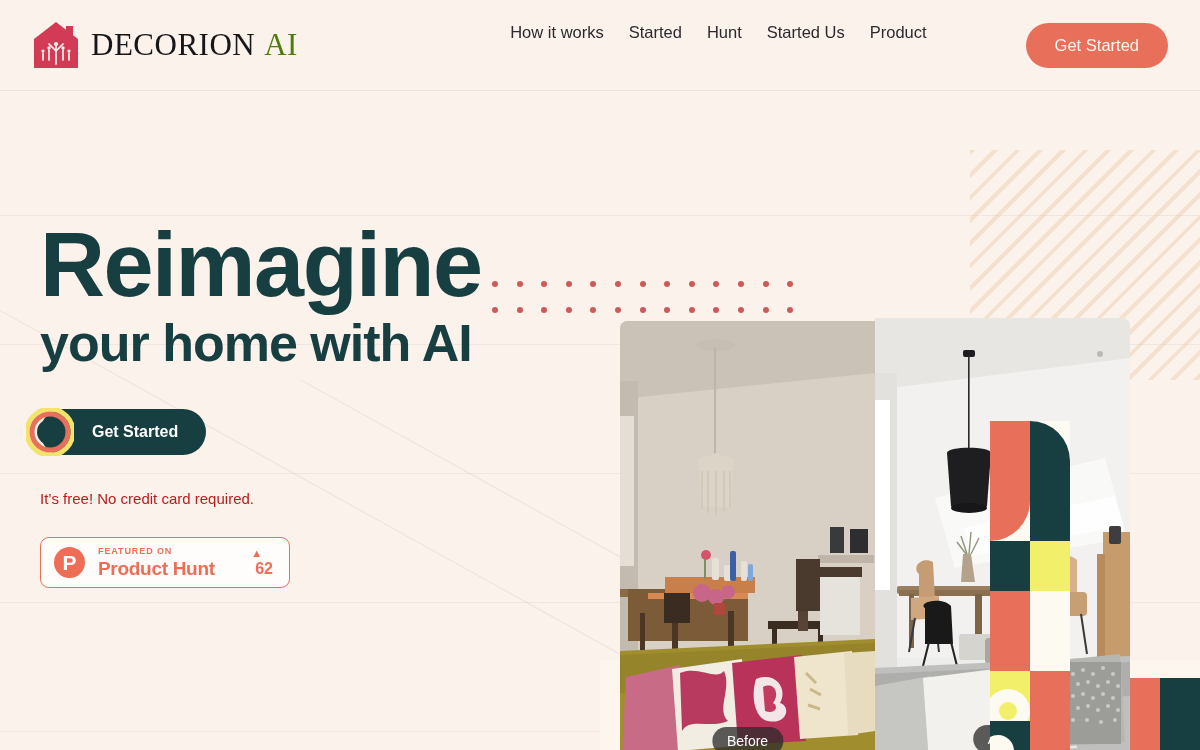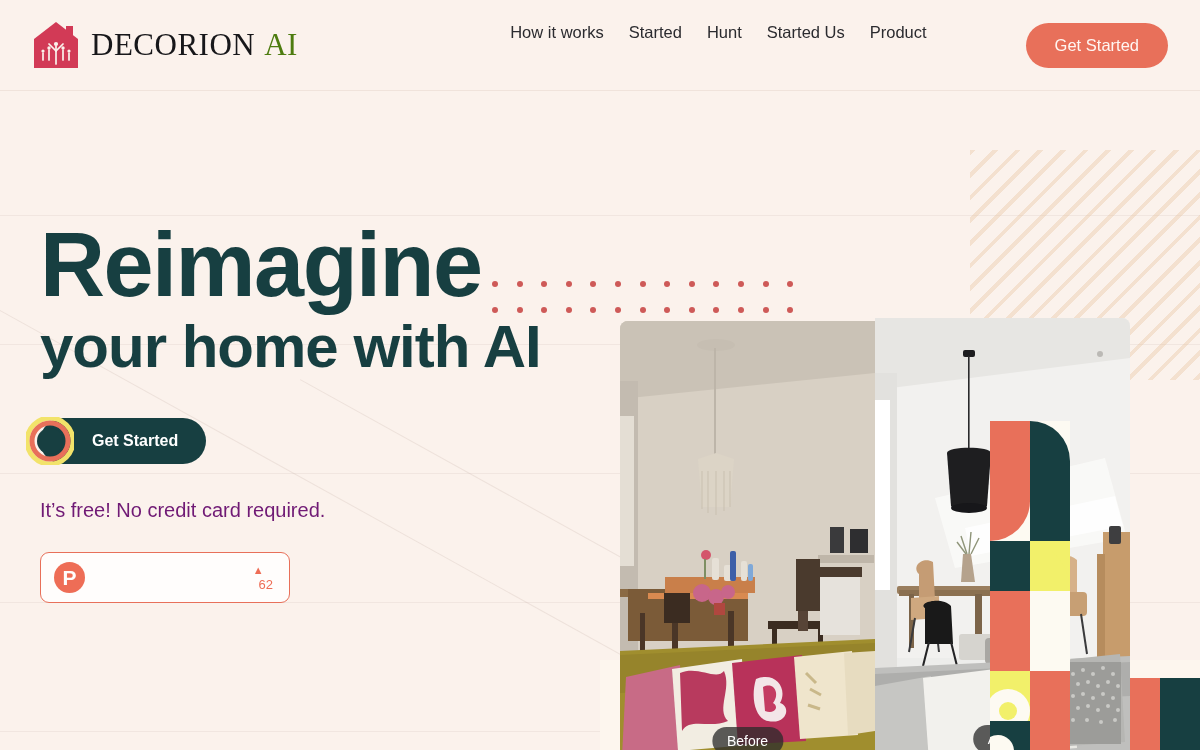--- a/index.html
+++ b/index.html
@@ -41,50 +41,50 @@
     margin-left:74px; background:#E8705A; color:#FFF6F2; border:none;
     font-size:16.5px; border-radius:999px; padding:13px 29px; cursor:pointer;
     font-family:"Liberation Sans", sans-serif; white-space:nowrap;
   }
 
   
   .hero { position:relative; z-index:3; width:1070px; height:659px; }
 
   .hero-left { position:absolute; left:40px; top:131px; width:560px; }
   .h1-line1 { font-size:90px; line-height:.97; font-weight:bold; color:#173F41; letter-spacing:-1.5px; }
-  .h1-line2 { font-size:60px; line-height:1.08; font-weight:bold; color:#173F41;
+  .h1-line2 { font-size:52px; line-height:1.08; font-weight:bold; color:#173F41;
               letter-spacing:-1px; margin-top:6px; }
   .sub { margin-top:32px; font-size:17px; line-height:1.65; color:#3C3C40; max-width:455px; }
 
   .cta-btn {
     margin-top:38px; position:relative; display:inline-flex; align-items:center;
     background:#173F41; color:#FFFFFF; border:none; border-radius:999px;
     height:46px; padding:0 28px 0 52px; font-size:16px; font-weight:bold;
     cursor:pointer; font-family:"Liberation Sans", sans-serif;
     overflow:visible;
   }
   .cta-rings { position:absolute; left:-14px; top:-1px; width:48px; height:48px; }
 
-  .free-note { margin-top:35px; font-size:20px; color:#701a75; }
+  .free-note { margin-top:35px; font-size:15px; color:#b91c1c; }
 
   .ph-badge {
     margin-top:30px; display:inline-flex; align-items:center; gap:13px;
     background:#FFFDFC; border:1.5px solid #E8705A; border-radius:9px;
     padding:9px 16px 9px 13px; cursor:pointer; width:250px;
   }
   .ph-logo { width:31px; height:31px; border-radius:50%; background:#EE6D56;
              color:#FFFDFC; font-size:21px; font-weight:bold; display:flex;
              align-items:center; justify-content:center; flex:none;
              font-family:"Liberation Sans", sans-serif; }
   .ph-txt { line-height:1; }
   .ph-top { font-size:9px; font-weight:bold; letter-spacing:.9px; color:#EE6D56; }
   .ph-name { font-size:19px; font-weight:bold; color:#EE6D56; margin-top:3px; letter-spacing:-.3px; }
   .ph-votes { margin-left:auto; text-align:center; color:#EE6D56; line-height:1; }
   .ph-tri { font-size:11px; }
-  .ph-count { font-size:13px; font-weight:normal; margin-top:2px;margin-left:15px; }
+  .ph-count { font-size:16px; font-weight:bold; margin-top:2px;margin-left:15px; }
 
   
   .dots { position:absolute; left:492px; top:190px; display:grid;
           grid-template-columns:repeat(13, 24.6px); gap:20px 0; z-index:2; }
   .dot { width:6px; height:6px; border-radius:50%; background:#CE5A58; }
 
   
   .compare { position:absolute; left:620px; top:230px; width:510px; height:452px; z-index:4; }
   .pane { position:absolute; top:0; width:255px; height:452px; overflow:hidden; }
   .pane-before { left:0; border-radius:8px 0 0 8px; }
@@ -194,20 +194,24 @@
         <circle cx="24" cy="24" r="18" fill="none" stroke="#E8705A" stroke-width="5"></circle>
         <circle cx="24" cy="24" r="13" fill="#173F41"></circle>
       </svg>
       <span>Get Started</span>
     </button>
 
     <div class="free-note">It’s free! No credit card required.</div>
 
     <div class="ph-badge">
       <div class="ph-logo">P</div>
+      <div class="ph-txt">
+        <div class="ph-top">FEATURED ON</div>
+        <div class="ph-name">Product Hunt</div>
+      </div>
       <div class="ph-votes">
         <div class="ph-tri">▲</div>
         <div class="ph-count">62</div>
       </div>
     </div>
   </div>
 
   <div class="compare">
 
     <div class="pane pane-before">

